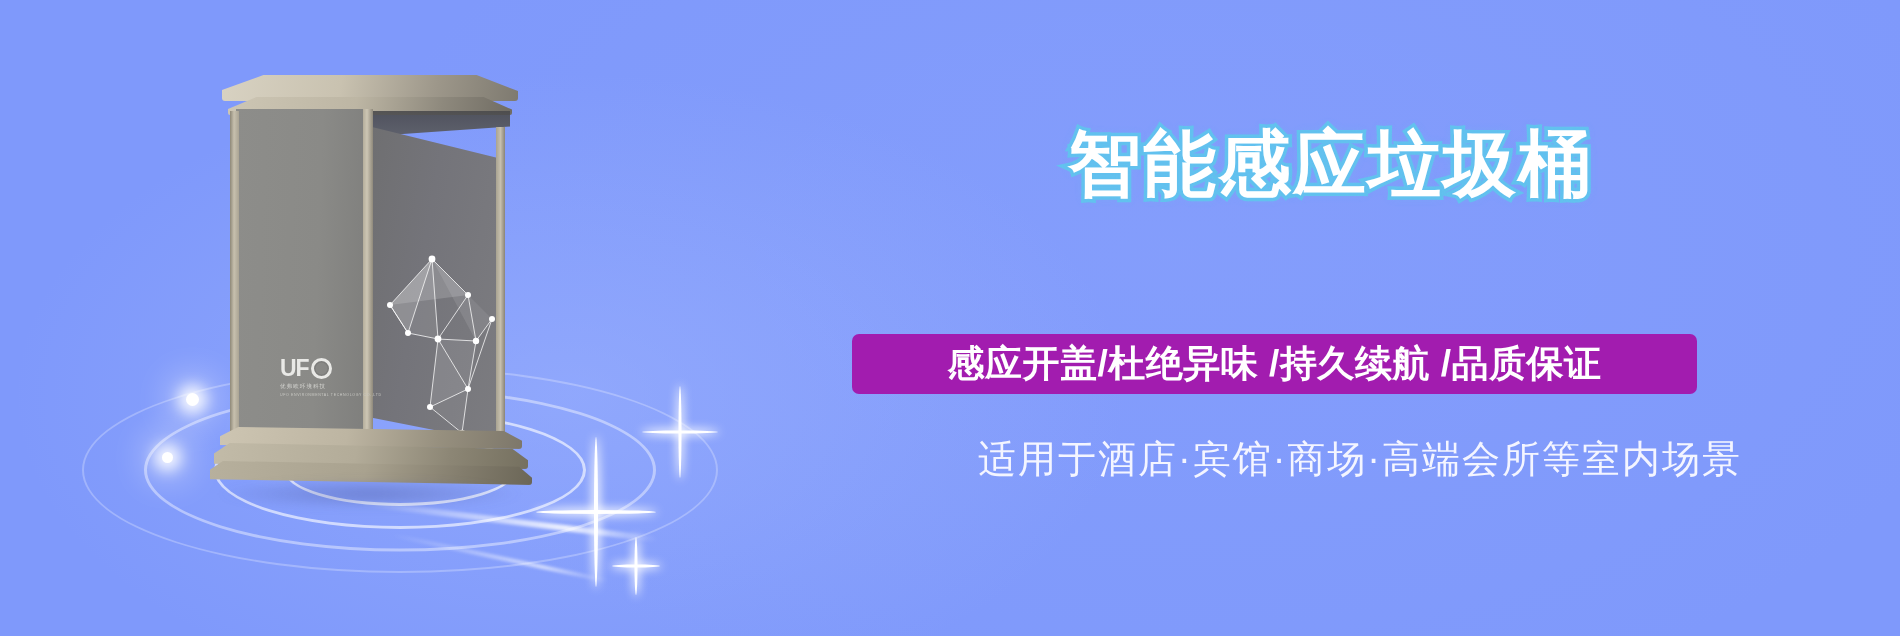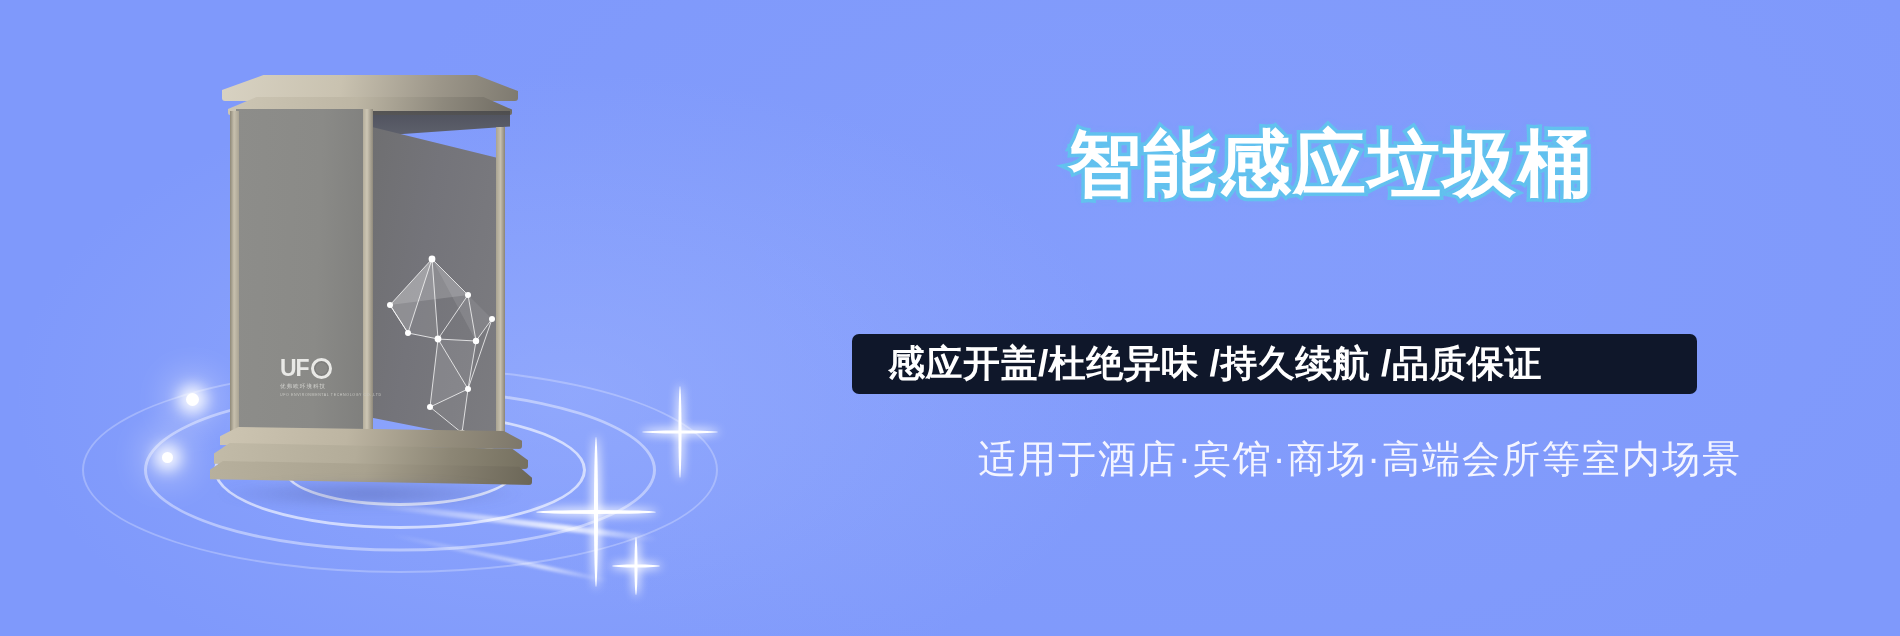--- a/index.html
+++ b/index.html
@@ -277,26 +277,25 @@
   .subline .rule.left { margin-right: 4px; }
   .subline .rule.right { margin-left: -6px; }
   .subline .words { padding-left: 6px; }
 
   .pill {
     position: absolute;
     left: -28px;
     top: 334px;
     width: 845px;
     height: 60px;
-    background: #0f172a;
+    background: #a21caf;
     border-radius: 7px;
     display: flex;
     align-items: center;
-    justify-content: flex-start;
-    padding-left: 36px;
+    justify-content: center;
   }
   .pill-text {
     color: #ffffff;
     font-size: 37px;
     font-weight: 700;
     letter-spacing: .5px;
     white-space: nowrap;
     font-family: "Liberation Sans", "DejaVu Sans", sans-serif;
   }
 

